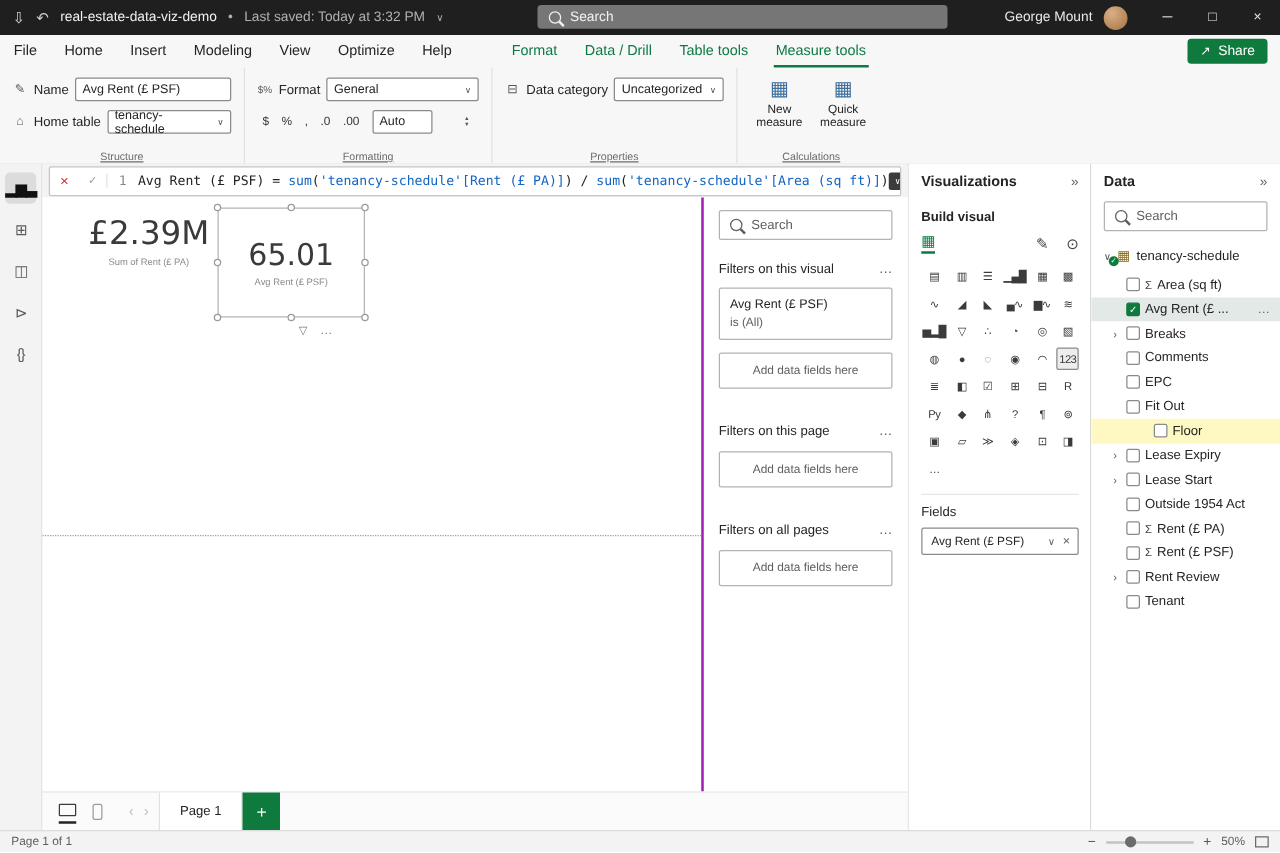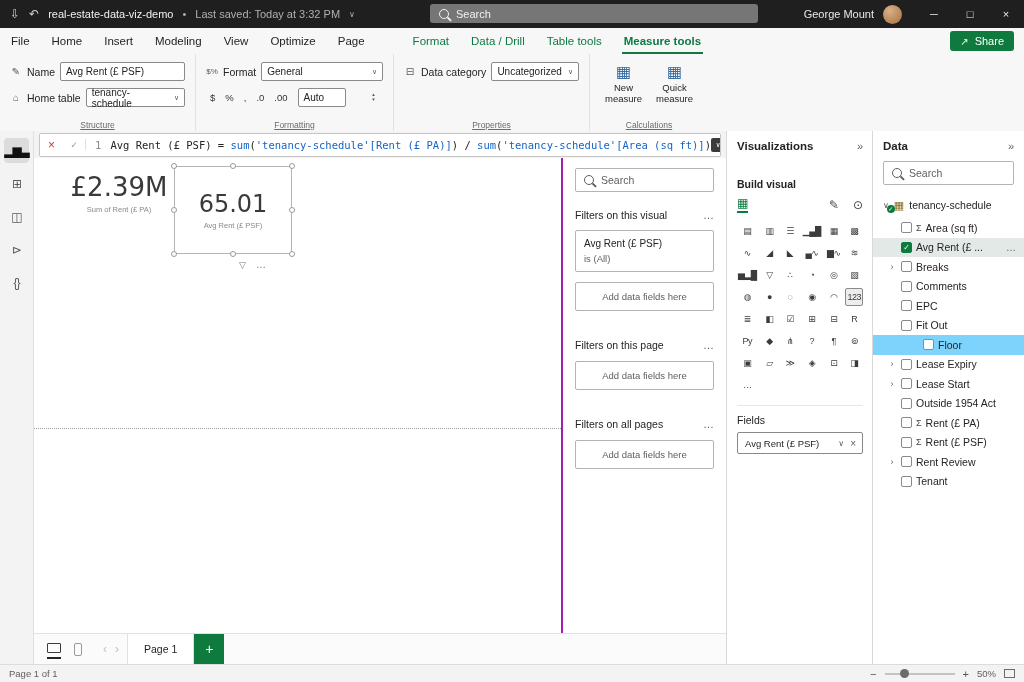--- a/index.html
+++ b/index.html
@@ -20,21 +20,21 @@
   .win-btn{width:36px;height:28px;display:flex;align-items:center;justify-content:center;font-size:11px;color:#e8e8e8;}
   .mag{width:8px;height:8px;border:1.5px solid currentColor;border-radius:50%;position:relative;display:inline-block;flex-shrink:0;}
   .mag::after{content:"";position:absolute;width:4.5px;height:1.5px;background:currentColor;transform:rotate(45deg);right:-3.5px;bottom:-1.5px;}
 
   
   .tabrow{height:26px;background:#f7f7f7;display:flex;align-items:center;position:relative;}
   .tabs,.ctx-group{display:flex;height:26px;}
   .ctx-group{margin-left:26px;}
   .tab{font-size:11.5px;color:#252423;padding:0 11px;line-height:26px;position:relative;white-space:nowrap;}
   .tab.ctx{color:#0c7a43;}
-  .tab.active{font-weight:700;}
+  .tab.active{font-weight:400;}
   .tab.active::after{content:"";position:absolute;left:9px;right:9px;bottom:0;height:2.5px;background:#0c7a43;}
   .share-btn{position:absolute;right:10px;top:3px;height:20px;background:#0e7a3d;color:#fff;border-radius:3px;display:flex;align-items:center;gap:6px;padding:0 10px;font-size:11px;}
   .share-btn .sic{font-size:10px;}
 
   
   .ribbon{height:77px;background:#f7f7f7;border-bottom:1px solid #d4d4d4;display:flex;}
   .rgroup{position:relative;padding:7px 10px 14px 10px;border-right:1px solid #e2e2e2;box-sizing:border-box;}
   .rgroup-label{position:absolute;bottom:1px;left:0;right:0;text-align:center;font-size:8.5px;color:#6b6b6b;text-decoration:underline;}
   .rrow{display:flex;align-items:center;gap:5px;height:21px;margin-bottom:5px;font-size:10.5px;color:#252423;}
   .ric{font-size:10px;color:#5a5a5a;width:12px;text-align:center;}
@@ -94,21 +94,21 @@
   .f-more{color:#605e5c;font-size:11px;}
   .f-card{border:1px solid #b3b3b3;border-radius:2px;padding:7px 8px;margin-top:9px;background:#fff;}
   .f-card-title{font-size:10px;color:#252423;}
   .f-card-cond{font-size:9.5px;color:#605e5c;margin-top:4px;}
   .f-add{border:1px solid #b3b3b3;border-radius:2px;height:27px;margin-top:10px;display:flex;align-items:center;justify-content:center;color:#605e5c;font-size:9.5px;text-align:center;}
 
   
   .viz{width:146px;border-right:1px solid #d9d9d9;padding:9px 9px 0 10px;box-sizing:border-box;overflow:hidden;background:#fff;}
   .pane-head{display:flex;justify-content:space-between;align-items:center;font-size:11.5px;font-weight:700;color:#252423;}
   .collapse{color:#605e5c;font-weight:400;font-size:11px;}
-  .build-label{margin-top:26px;font-weight:700;font-size:10.5px;color:#252423;}
+  .build-label{margin-top:16px;font-weight:700;font-size:10.5px;color:#252423;}
   .mode-row{display:flex;align-items:center;margin-top:6px;}
   .mode{font-size:12px;color:#444;margin-right:14px;}
   .mode.sel{color:#0c7a43;border-bottom:2px solid #0c7a43;padding-bottom:1px;}
   .mode-spacer{flex:1;}
   .vt-grid{display:grid;grid-template-columns:repeat(6,1fr);gap:4px 3px;margin-top:9px;}
   .vt{height:16px;display:flex;align-items:center;justify-content:center;font-size:9px;color:#3b3b3b;border:1px solid transparent;border-radius:2px;letter-spacing:-0.5px;white-space:nowrap;}
   .vt.sel{border-color:#8a8a8a;background:#ededed;}
   .sectline{border-top:1px solid #e6e6e6;margin-top:11px;padding-top:8px;}
   .fields-label{font-size:10.5px;color:#252423;}
   .chip{margin-top:6px;height:22px;border:1px solid #8a8a8a;border-radius:2px;display:flex;align-items:center;font-size:9.5px;color:#252423;padding:0 6px 0 7px;gap:6px;background:#fff;box-sizing:border-box;}
@@ -128,21 +128,21 @@
   .data-pane{width:151px;box-sizing:border-box;padding-top:9px;overflow:hidden;background:#fff;}
   .dp-pad{padding:0 10px;}
   .dp-search{height:24px;border:1px solid #b3b3b3;border-radius:2px;display:flex;align-items:center;gap:7px;padding:0 8px;color:#605e5c;font-size:10.5px;margin-top:9px;box-sizing:border-box;}
   .tree-row{display:flex;align-items:center;gap:5px;margin-top:10px;height:20px;color:#252423;font-size:10.5px;padding:0 10px;}
   .tree-exp{font-size:8px;color:#555;}
   .tbl-icon{position:relative;font-size:11px;color:#8a6d1f;line-height:1;}
   .badge{position:absolute;left:-7px;bottom:-2px;width:8px;height:8px;background:#0e7a3d;border-radius:50%;color:#fff;font-size:6px;line-height:8px;text-align:center;}
   .field-list{margin-top:3px;}
   .field-row{display:flex;align-items:center;gap:4px;height:19.5px;padding:0 8px 0 14px;color:#252423;}
   .field-row.hl{background:#e3e9e6;}
-  .field-row.hv{background:#7dd3fc;padding-left:36px;}
+  .field-row.hv{background:#fef9c3;padding-left:36px;}
   .exp{width:10px;text-align:center;font-size:9px;color:#605e5c;flex-shrink:0;}
   .cb{width:11px;height:11px;border:1px solid #8a8a8a;border-radius:2px;box-sizing:border-box;font-size:8px;line-height:9px;text-align:center;color:transparent;flex-shrink:0;background:#fff;}
   .cb.on{background:#0e7a3d;border-color:#0e7a3d;color:#fff;}
   .sigma{font-size:9px;color:#444;flex-shrink:0;}
   .flabel{white-space:nowrap;overflow:hidden;text-overflow:ellipsis;font-size:10.5px;}
   .fmore{margin-left:auto;color:#605e5c;font-size:10px;}
 
   
   .pagebar{height:30px;border-top:1px solid #e1e1e1;background:#fbfbfb;display:flex;align-items:stretch;font-size:10.5px;color:#444;}
   .pb-icons{display:flex;align-items:center;gap:13px;padding:0 13px;}
@@ -190,21 +190,21 @@
   </div>
 
   <div class="tabrow">
     <div class="tabs">
         <span class="tab">File</span>
         <span class="tab">Home</span>
         <span class="tab">Insert</span>
         <span class="tab">Modeling</span>
         <span class="tab">View</span>
         <span class="tab">Optimize</span>
-        <span class="tab">Page</span>
+        <span class="tab">Help</span>
       </div>
     <div class="ctx-group">
         <span class="tab ctx">Format</span>
         <span class="tab ctx">Data / Drill</span>
         <span class="tab ctx">Table tools</span>
         <span class="tab ctx active">Measure tools</span>
       </div>
     <div class="share-btn">
       <span class="sic">↗</span>
       <span>Share</span>

